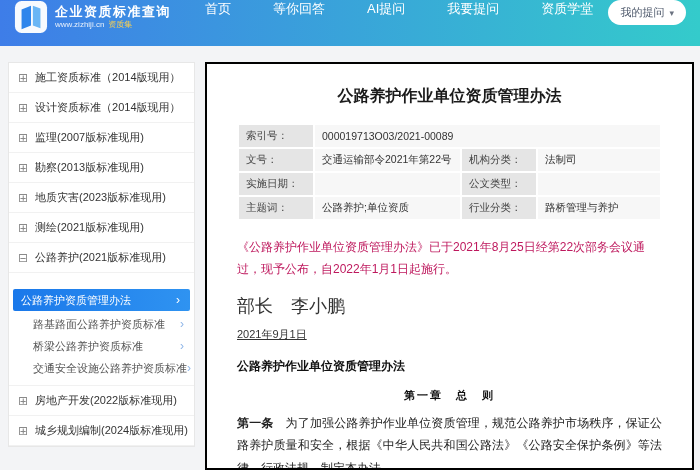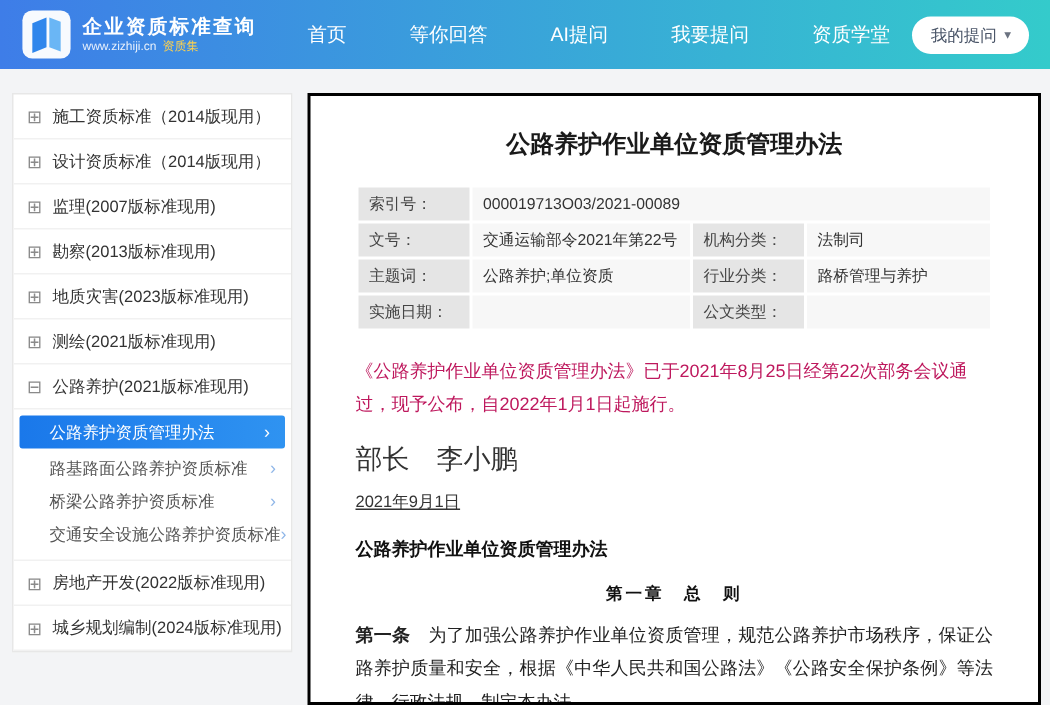--- a/index.html
+++ b/index.html
@@ -7,21 +7,21 @@
   body {
     font-family: "Liberation Sans", "DejaVu Sans", sans-serif;
     background: #f3f4f6;
     color: #333;
   }
   
   .navbar {
     height: 46px;
     background: linear-gradient(90deg, #3e7de8, #34cbcb);
     display: flex;
-    align-items: center;
+    align-items: flex-start;
     padding: 0 14px;
   }
   .logo { display: flex; align-items: center; gap: 7px; cursor: pointer; min-width: 148px; }
   .logo-icon { width: 34px; height: 34px; display: block; }
   .logo-text { display: flex; flex-direction: column; line-height: 1.25; }
   .logo-title { color: #fff; font-size: 13px; font-weight: bold; letter-spacing: 1.5px; white-space: nowrap; }
   .logo-sub { display: flex; align-items: center; gap: 4px; font-size: 8px; color: rgba(255,255,255,0.88); }
   .logo-badge { color: #ffd24d; }
   .nav-items { display: flex; gap: 42px; margin-left: 34px; }
   .nav-item { color: #fff; font-size: 13px; cursor: pointer; white-space: nowrap; }
@@ -73,23 +73,23 @@
     padding: 0 10px 0 24px;
     font-size: 11px;
     color: #555;
     cursor: pointer;
     white-space: nowrap;
   }
   .sub-item .chev { font-size: 12px; color: #8fb6e8; line-height: 1; }
   .sub-item.selected {
     background: linear-gradient(90deg, #1a78ea, #2f93f1);
     color: #fff;
-    margin: 1px 4px 2px 4px;
+    margin: 13px 4px 2px 4px;
     border-radius: 2px;
-    padding-left: 20px;
+    padding-left: 8px;
   }
   .sub-item.selected .chev { color: #fff; }
   
   .main {
     flex: 1;
     background: #fff;
     border: 2px solid #000000;
     padding: 18px 30px 36px;
     overflow: hidden;
   }
@@ -210,30 +210,30 @@
             <td class="lab">索引号：</td>
             <td class="val" colspan="3">000019713O03/2021-00089</td>
           </tr>
           <tr>
             <td class="lab">文号：</td>
             <td class="val">交通运输部令2021年第22号</td>
             <td class="lab">机构分类：</td>
             <td class="val val2">法制司</td>
           </tr>
           <tr>
+            <td class="lab">实施日期：</td>
+            <td class="val"></td>
+            <td class="lab">公文类型：</td>
+            <td class="val val2"></td>
+          </tr>
+          <tr>
             <td class="lab">主题词：</td>
             <td class="val">公路养护;单位资质</td>
             <td class="lab">行业分类：</td>
             <td class="val val2">路桥管理与养护</td>
-          </tr>
-          <tr>
-            <td class="lab">实施日期：</td>
-            <td class="val"></td>
-            <td class="lab">公文类型：</td>
-            <td class="val val2"></td>
           </tr>
         </tbody>
       </table>
 
       <p class="announcement">《公路养护作业单位资质管理办法》已于2021年8月25日经第22次部务会议通过，现予公布，自2022年1月1日起施行。</p>
       <p class="signer">部长　李小鹏</p>
       <p class="sign-date">2021年9月1日</p>
       <p class="doc-title">公路养护作业单位资质管理办法</p>
       <h2 class="chapter">第一章　总　则</h2>
       <p class="article"><span class="article-no">第一条</span><span>　为了加强公路养护作业单位资质管理，规范公路养护市场秩序，保证公路养护质量和安全，根据《中华人民共和国公路法》《公路安全保护条例》等法律、行政法规，制定本办法。</span></p>

